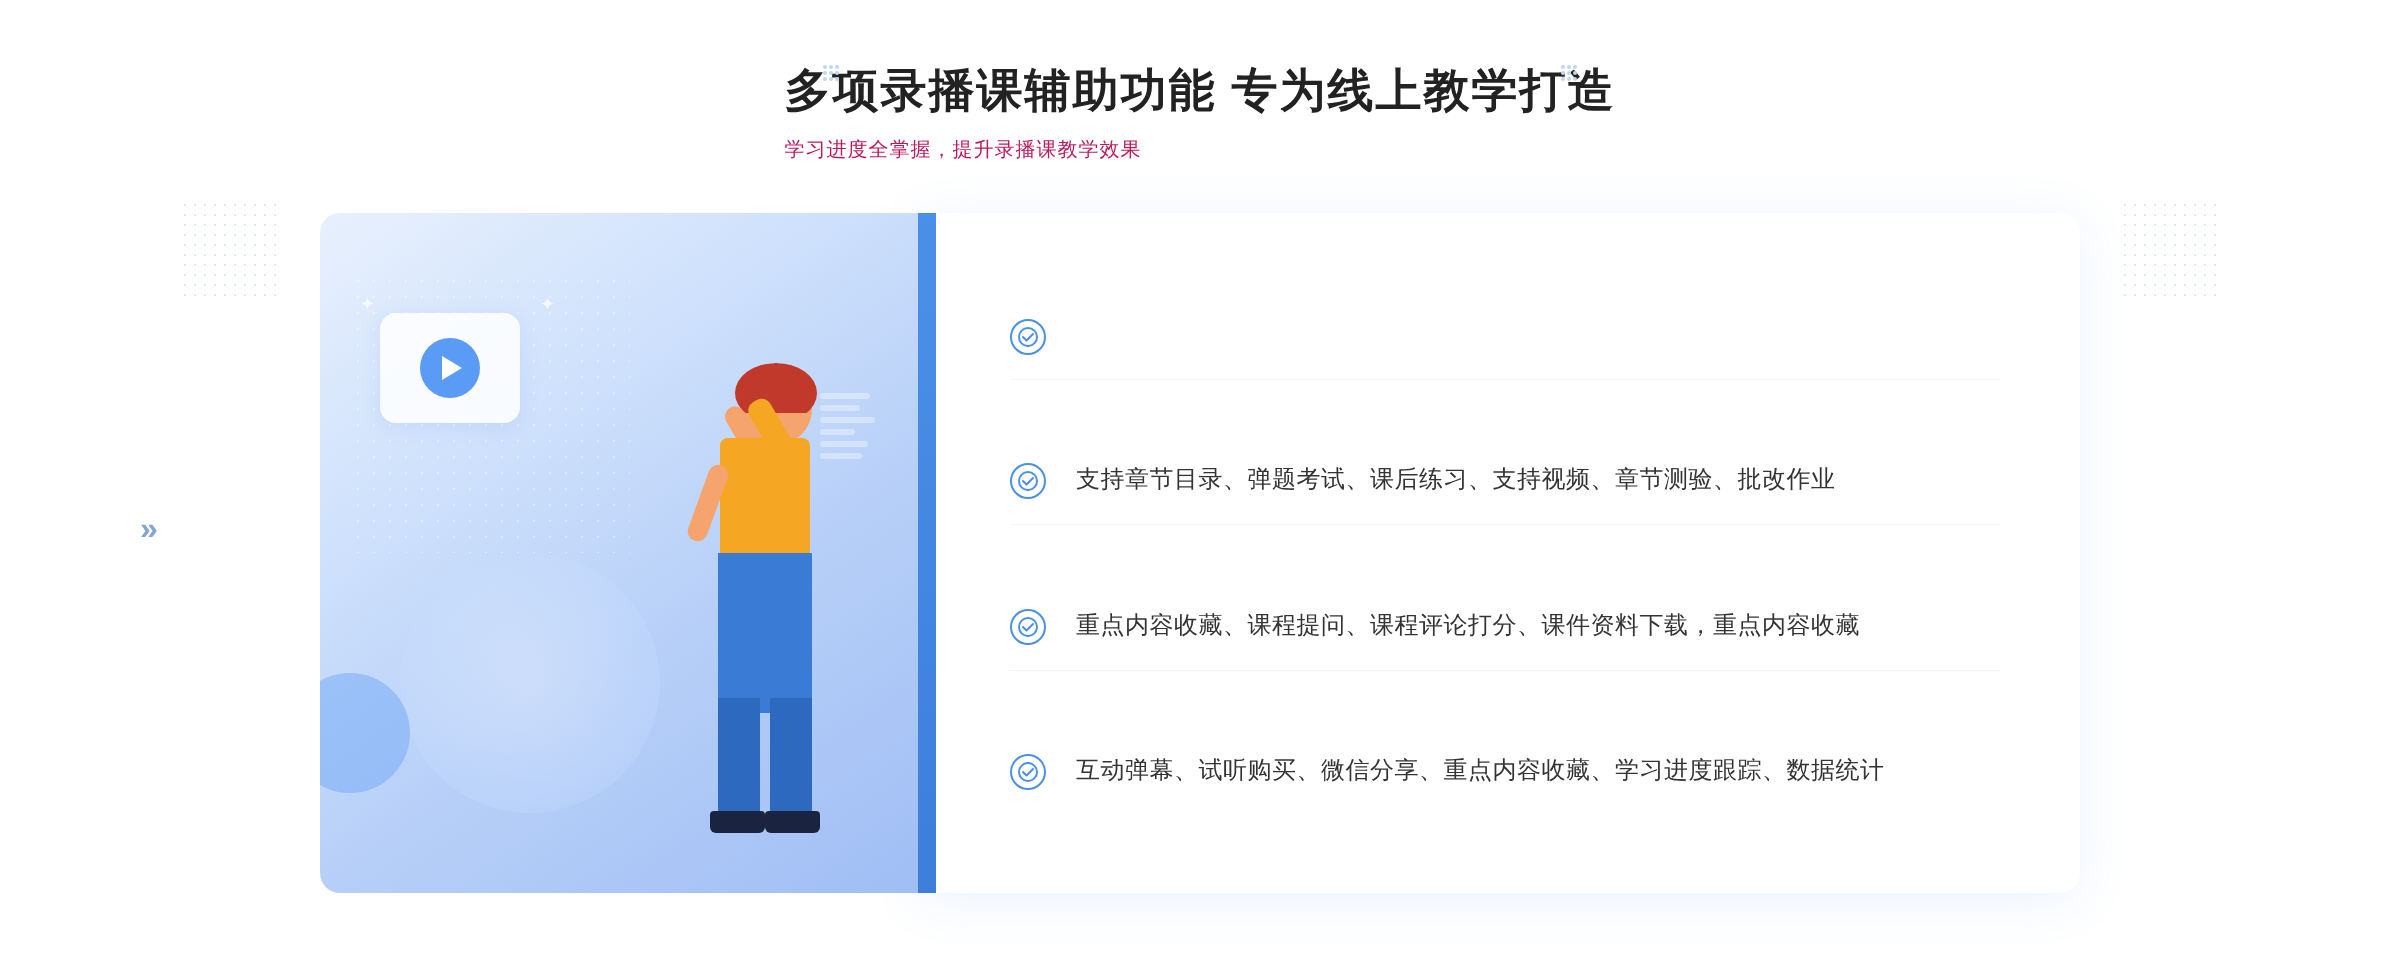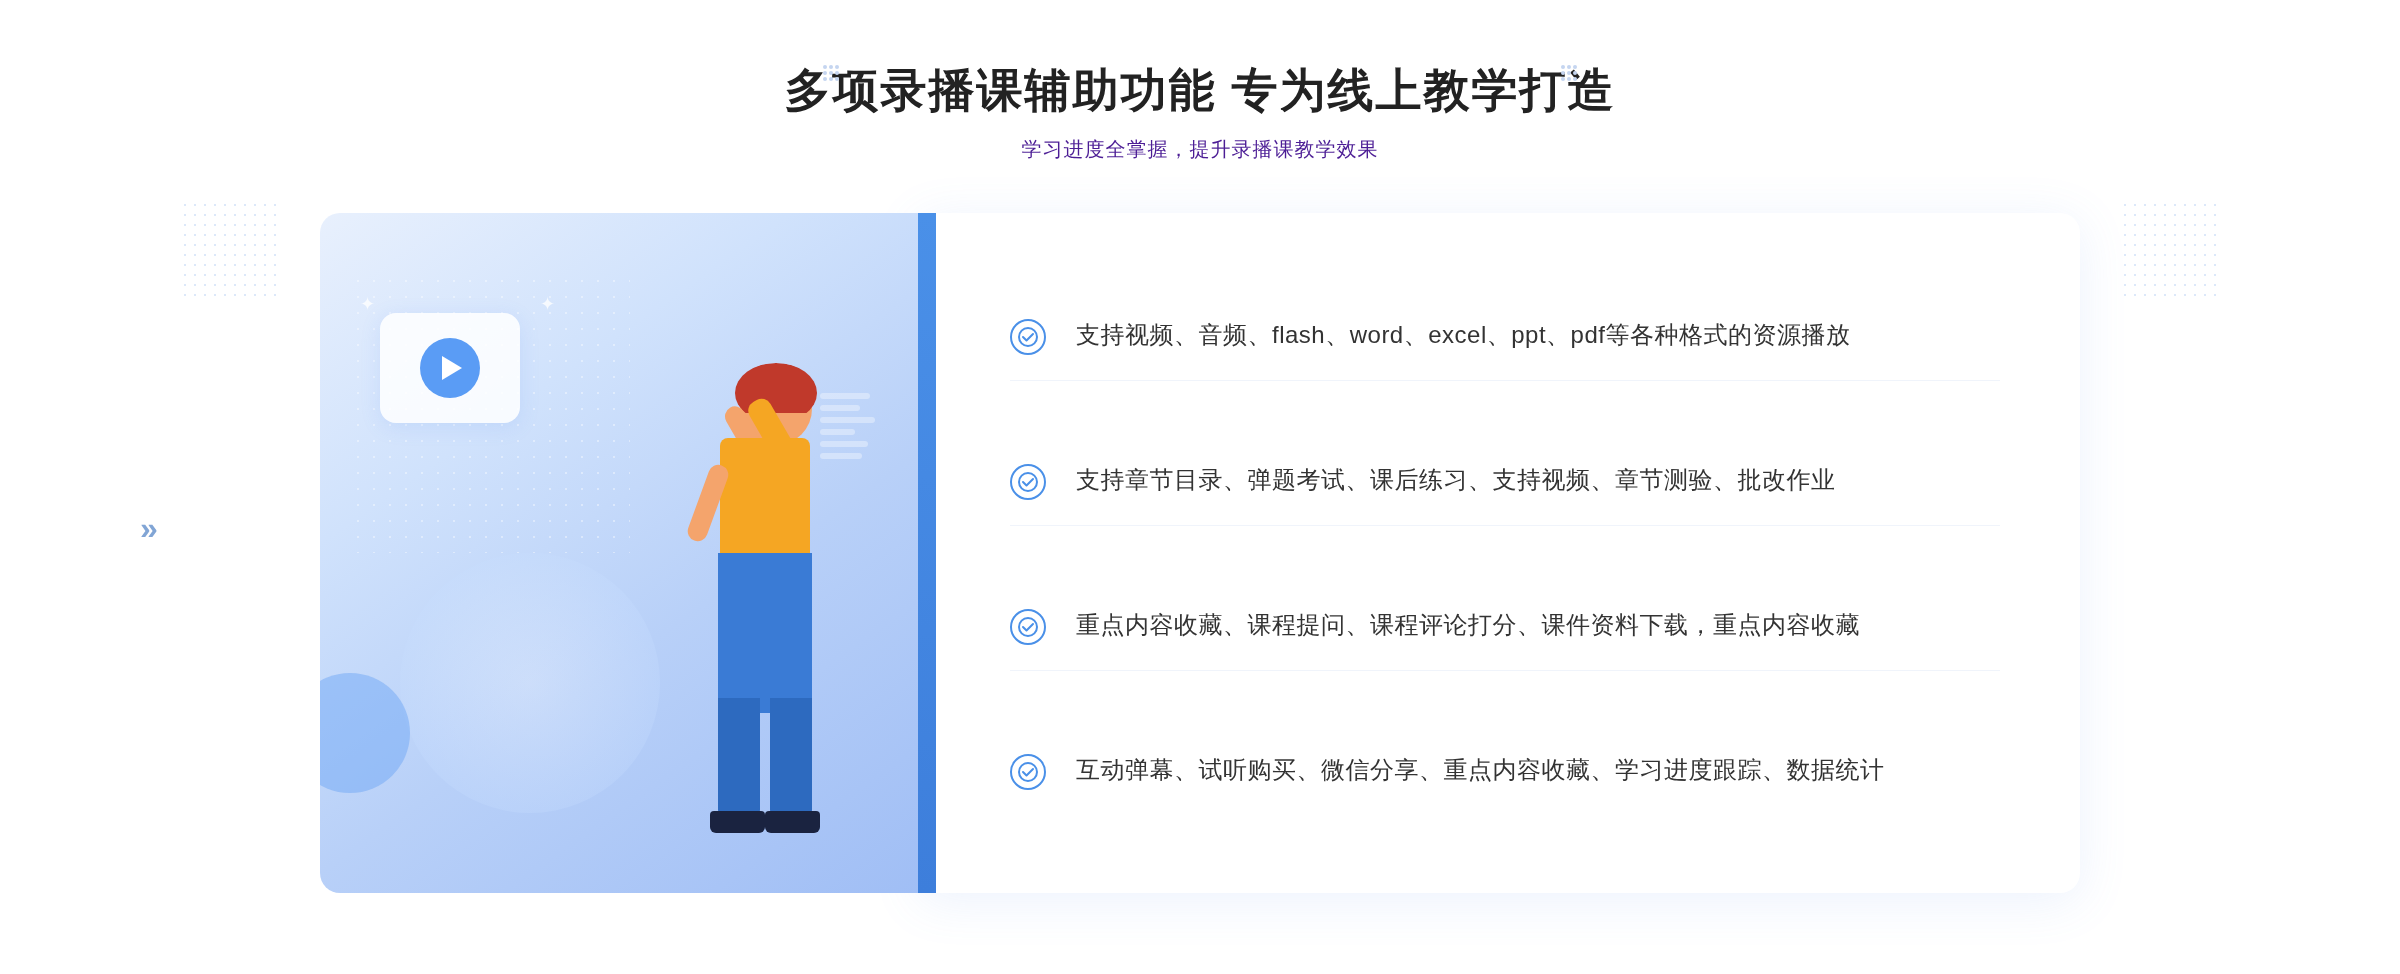--- a/index.html
+++ b/index.html
@@ -70,35 +70,35 @@
       position: absolute;
       left: 140px;
       top: 510px;
       color: #4d7fc4;
       font-size: 32px;
       font-weight: bold;
       opacity: 0.7;
     }
 
     .header {
-      text-align: center;
+      text-align: left;
       margin-bottom: 50px;
     }
 
     .header-title {
       font-size: 46px;
       font-weight: 700;
       color: #222;
       letter-spacing: 2px;
       margin-bottom: 14px;
     }
 
     .header-subtitle {
       font-size: 20px;
-      color: #4c1d95;
+      color: #be185d;
       font-weight: 400;
       letter-spacing: 1px;
     }
 
     
     .main-content {
       display: flex;
       align-items: stretch;
       width: 1760px;
       min-height: 680px;
@@ -514,21 +514,20 @@
 
       <div class="feature-item">
         <div class="check-icon">
           <div class="check-circle">
             <svg width="20" height="20" viewBox="0 0 20 20">
               <circle cx="10" cy="10" r="9" fill="none" stroke="#4a90e8" stroke-width="2"></circle>
               <polyline points="5,10 8.5,13.5 15,7" fill="none" stroke="#4a90e8" stroke-width="2" stroke-linecap="round" stroke-linejoin="round"></polyline>
             </svg>
           </div>
         </div>
-        <span class="feature-text">支持视频、音频、flash、word、excel、ppt、pdf等各种格式的资源播放</span>
       </div>
 
       <div class="feature-item">
         <div class="check-icon">
           <div class="check-circle">
             <svg width="20" height="20" viewBox="0 0 20 20">
               <circle cx="10" cy="10" r="9" fill="none" stroke="#4a90e8" stroke-width="2"></circle>
               <polyline points="5,10 8.5,13.5 15,7" fill="none" stroke="#4a90e8" stroke-width="2" stroke-linecap="round" stroke-linejoin="round"></polyline>
             </svg>
           </div>

